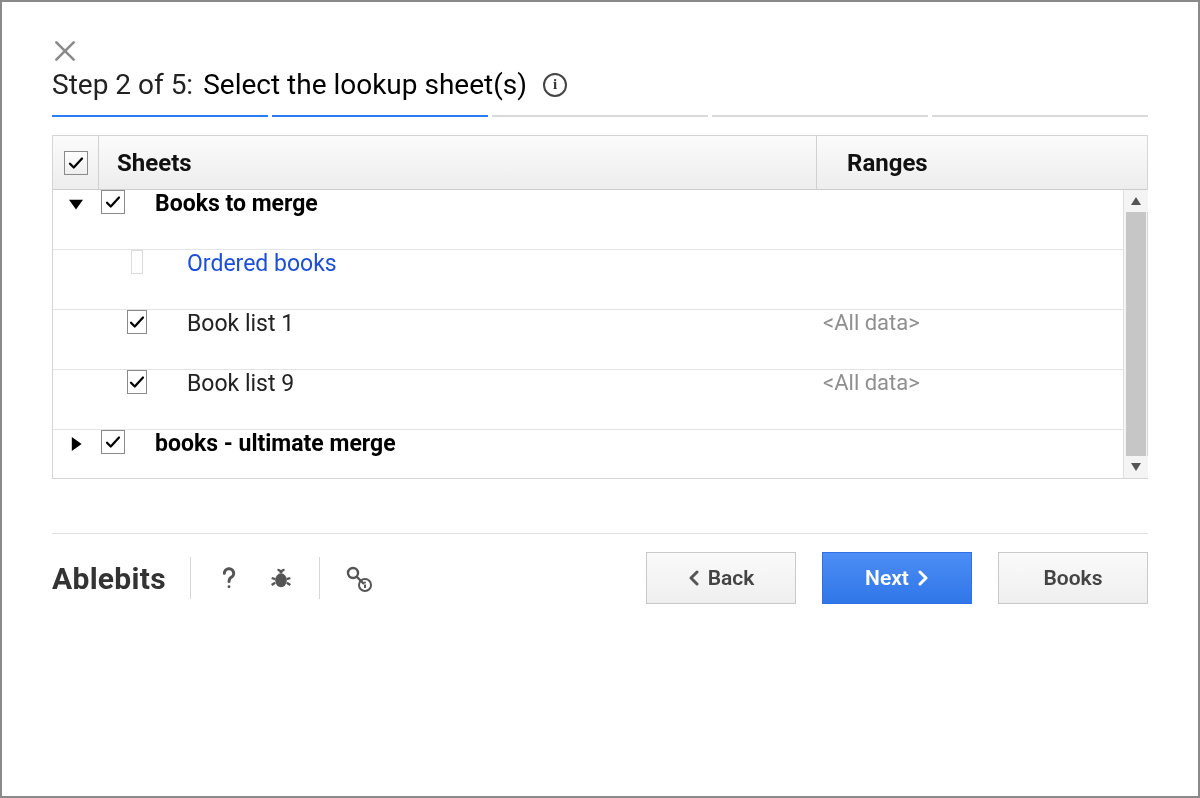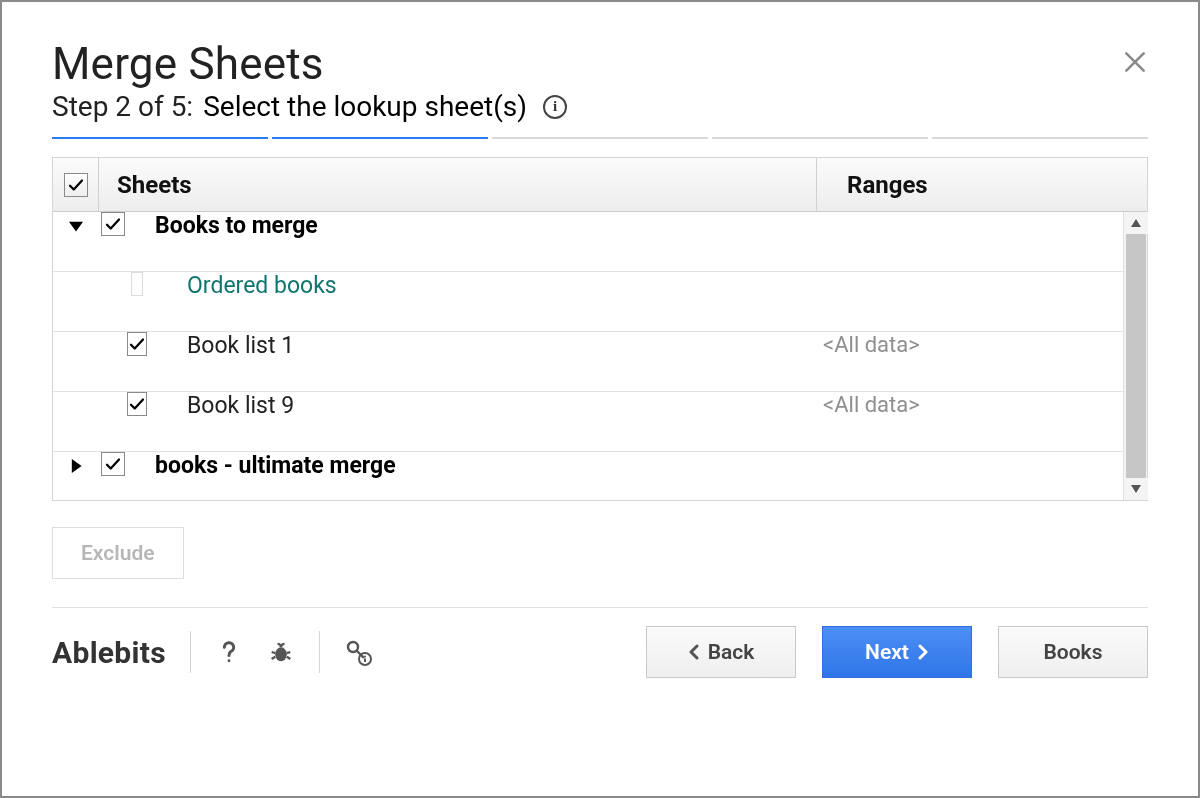--- a/index.html
+++ b/index.html
@@ -87,21 +87,21 @@
     display:flex;
     align-items:flex-start;
     font-size:23px;
   }
   .row:last-child { border-bottom:1px solid #e3e3e3; }
   .cell-arrow { width:30px; display:flex; justify-content:flex-end; align-items:center; }
   .cell-check { width:60px; display:flex; justify-content:center; align-items:center; }
   .cell-sheets { flex:1; padding-left:12px; display:flex; align-items:center;}
   .cell-ranges { width:330px; padding-left:30px; color:#8f8f8f; font-size:22px; }
   .row.group .cell-sheets { font-weight:700; color:#000; }
-  .row.disabled .cell-sheets { color:#0f766e; }
+  .row.disabled .cell-sheets { color:#1d4ed8; }
   .row.child .cell-arrow { visibility:hidden; }
   .indent1 .cell-sheets { padding-left:44px; }
 
   
   .ckbx {
     width:24px; height:24px; border:1px solid #8a8a8a; background:#fff;
     display:flex; align-items:center; justify-content:center;
     cursor:pointer;
   }
   .ckbx.hdr { background:linear-gradient(#fff,#eee); }
@@ -159,21 +159,20 @@
   .ficon svg { width:28px; height:28px; }
   .footer-right { display:flex; gap:26px; }
   .footer-right .btn { min-width:150px; }
 </style>
 </head>
 <body>
 
 <div class="frame">
 
   <div class="title-row">
-    <div class="title">Merge Sheets</div>
     <div class="close-x">
       <svg viewBox="0 0 24 24" fill="none" stroke-width="2.4" stroke-linecap="round">
           <line x1="4" y1="4" x2="20" y2="20"></line>
           <line x1="20" y1="4" x2="4" y2="20"></line>
         </svg>
     </div>
   </div>
 
   <div class="step-line">
     <span class="step-prefix">Step 2 of 5:</span>
@@ -290,23 +289,20 @@
         <div class="arrow">
           <svg width="10" height="8" viewBox="0 0 10 8">
               <polygon fill="#555" points="0,0 10,0 5,8"></polygon>
             </svg>
         </div>
       </div>
     </div>
   </div>
 
   <div class="actions">
-    <div class="btn disabled">
-      <span>Exclude</span>
-    </div>
   </div>
 
   <div class="hr"></div>
 
   <div class="footer">
     <div class="footer-left">
       <div class="brand">Ablebits</div>
       <div class="vdiv"></div>
       <div class="ficon">
         <svg viewBox="0 0 24 24" fill="none" stroke="#555" stroke-width="2.6" stroke-linecap="round" stroke-linejoin="round">

